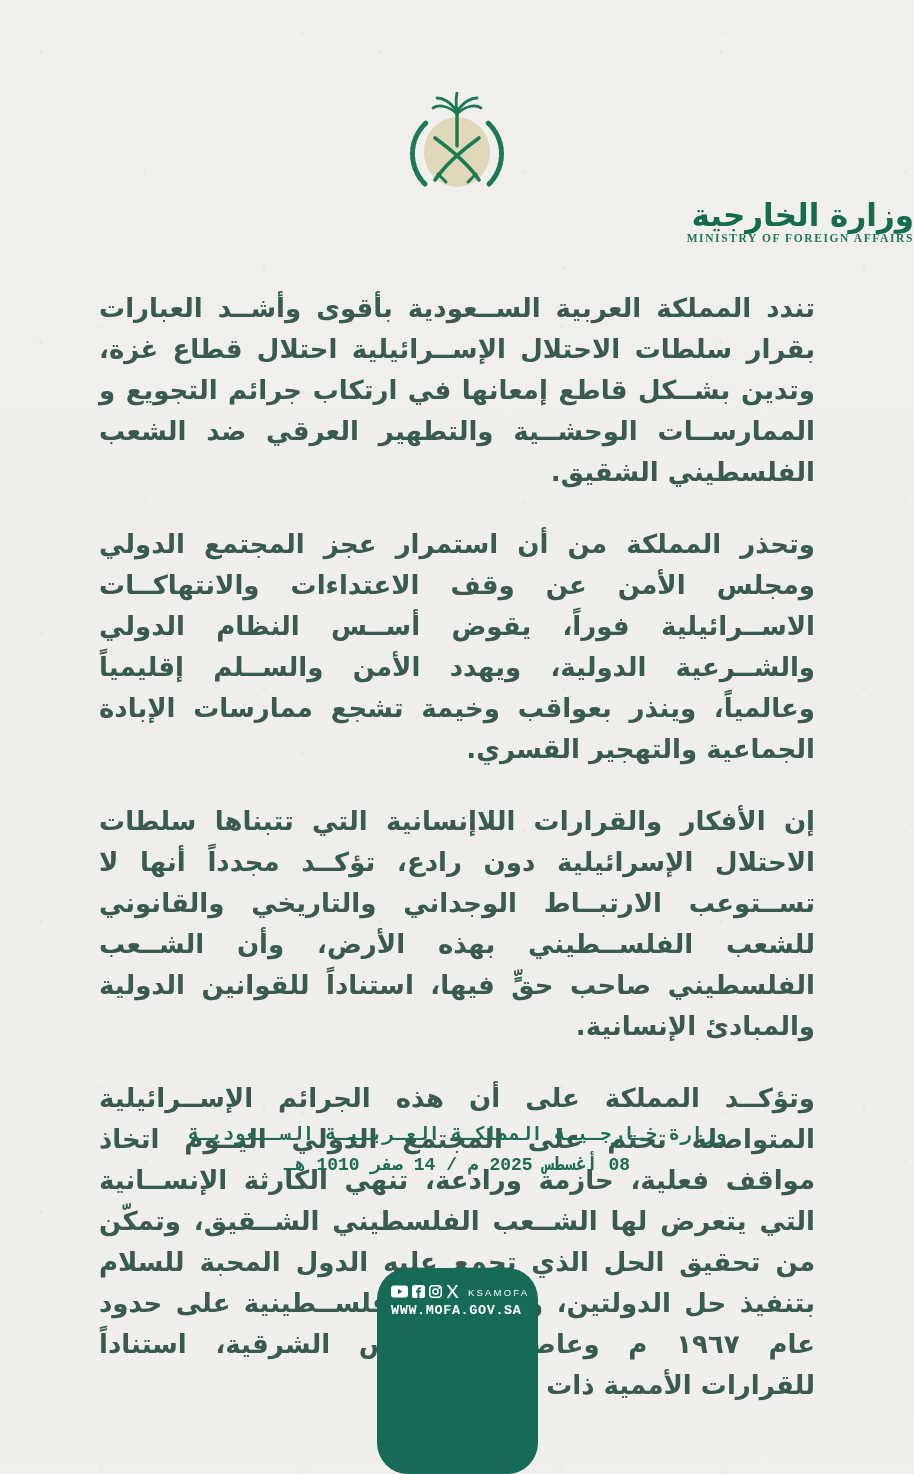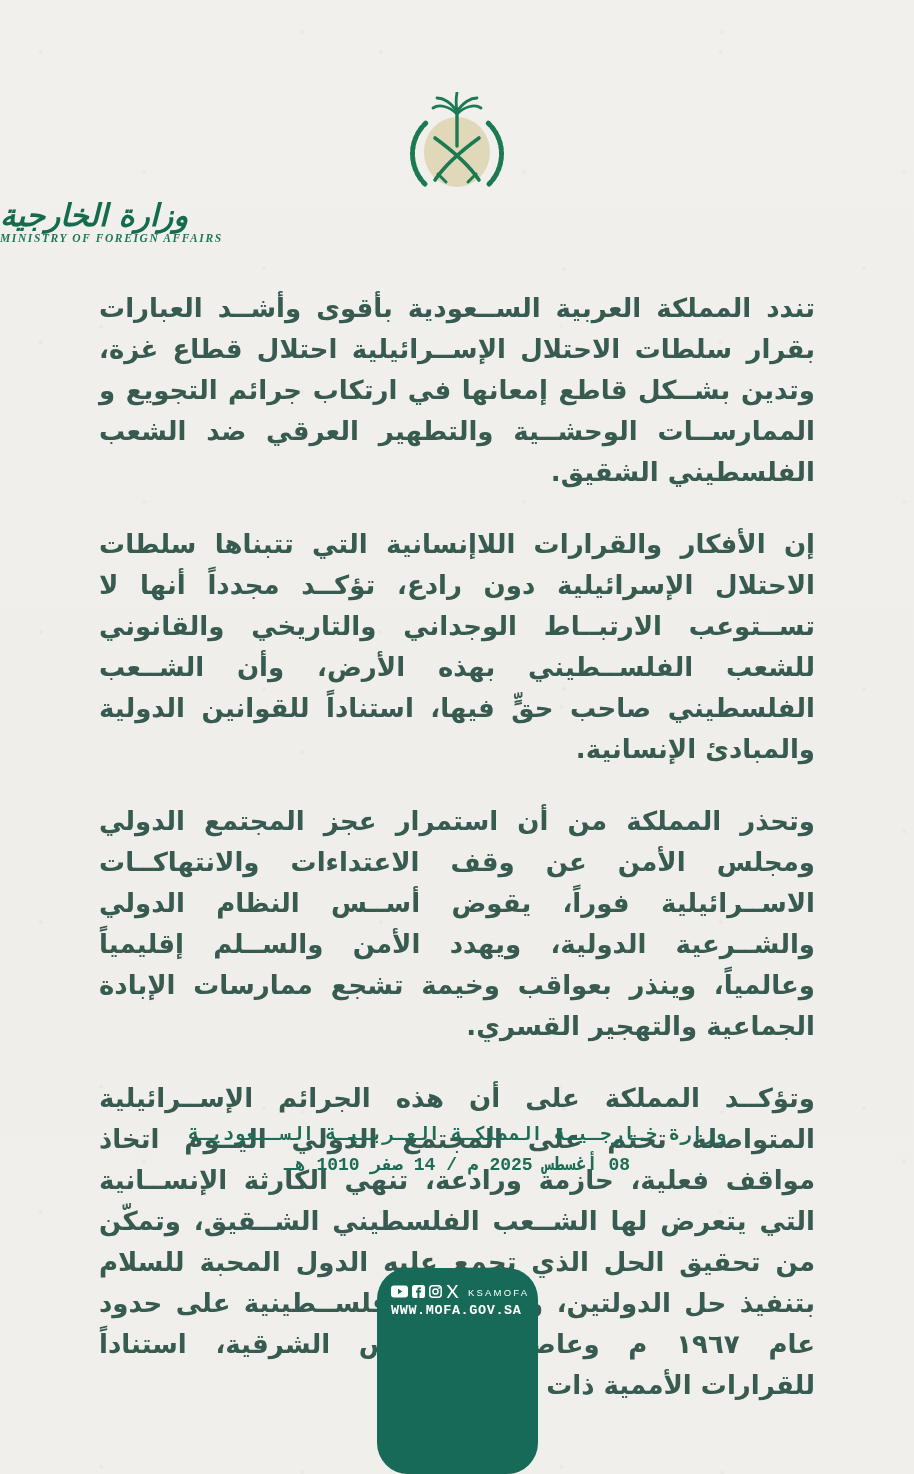--- a/index.html
+++ b/index.html
@@ -25,23 +25,22 @@
       radial-gradient(circle at 88% 64%, rgba(120,120,115,.06) 0 1.5px, transparent 2.5px),
       radial-gradient(circle at 22% 86%, rgba(120,120,115,.05) 0 1.5px, transparent 2.5px);
     background-size: 340px 290px, 420px 360px, 380px 330px, 300px 420px, 460px 380px;
     pointer-events: none;
   }
 
   
   .logo-block {
     position: absolute;
     top: 92px; left: 0; right: 0;
-    text-align: left;
+    text-align: right;
     color: #1b7a52;
-    font-style: italic;
   }
   .emblem { display: block; margin: 0 auto; }
   .calligraphy {
     margin-top: 4px;
     font-size: 31px;
     font-weight: bold;
     color: #156b4e;
     letter-spacing: 1px;
     line-height: 1.1;
   }
@@ -151,22 +150,22 @@
 
       <path d="M47 82 L 55 90" stroke="#1b7a52" stroke-width="3" stroke-linecap="round"></path>
       <path d="M85 82 L 77 90" stroke="#1b7a52" stroke-width="3" stroke-linecap="round"></path>
     </svg>
     <div class="calligraphy" dir="rtl">وزارة الخارجية</div>
     <div class="ministry-en">MINISTRY OF FOREIGN AFFAIRS</div>
   </header>
 
   <main class="statement">
     <p>تندد المملكة العربية الســعودية بأقوى وأشــد العبارات بقرار سلطات الاحتلال الإســرائيلية احتلال قطاع غزة، وتدين بشــكل قاطع إمعانها في ارتكاب جرائم التجويع و الممارســات الوحشــية والتطهير العرقي ضد الشعب الفلسطيني الشقيق.</p>
+    <p>وتحذر المملكة من أن استمرار عجز المجتمع الدولي ومجلس الأمن عن وقف الاعتداءات والانتهاكــات الاســرائيلية فوراً، يقوض أســس النظام الدولي والشــرعية الدولية، ويهدد الأمن والســلم إقليمياً وعالمياً، وينذر بعواقب وخيمة تشجع ممارسات الإبادة الجماعية والتهجير القسري.</p>
     <p>إن الأفكار والقرارات اللاإنسانية التي تتبناها سلطات الاحتلال الإسرائيلية دون رادع، تؤكــد مجدداً أنها لا تســتوعب الارتبــاط الوجداني والتاريخي والقانوني للشعب الفلســطيني بهذه الأرض، وأن الشــعب الفلسطيني صاحب حقٍّ فيها، استناداً للقوانين الدولية والمبادئ الإنسانية.</p>
-    <p>وتحذر المملكة من أن استمرار عجز المجتمع الدولي ومجلس الأمن عن وقف الاعتداءات والانتهاكــات الاســرائيلية فوراً، يقوض أســس النظام الدولي والشــرعية الدولية، ويهدد الأمن والســلم إقليمياً وعالمياً، وينذر بعواقب وخيمة تشجع ممارسات الإبادة الجماعية والتهجير القسري.</p>
     <p>وتؤكــد المملكة على أن هذه الجرائم الإســرائيلية المتواصلة تحتم على المجتمع الدولي اليــوم اتخاذ مواقف فعلية، حازمة ورادعة، تنهي الكارثة الإنســانية التي يتعرض لها الشــعب الفلسطيني الشــقيق، وتمكّن من تحقيق الحل الذي تجمع عليه الدول المحبة للسلام بتنفيذ حل الدولتين، وقيام دولةٍ فلســطينية على حدود عام ١٩٦٧ م وعاصمتها القدس الشرقية، استناداً للقرارات الأممية ذات الصلة.</p>
   </main>
 
   <div class="signature">
     <div class="sig-line1">وزارة خـارجـيـة المملكـة العـربـيـة الســعوديـة</div>
     <div class="sig-line2">08 أغسطس 2025 م / 14 صفر 1010 هـ</div>
   </div>
 
   <footer class="footer-card">
     <div class="social-row">

